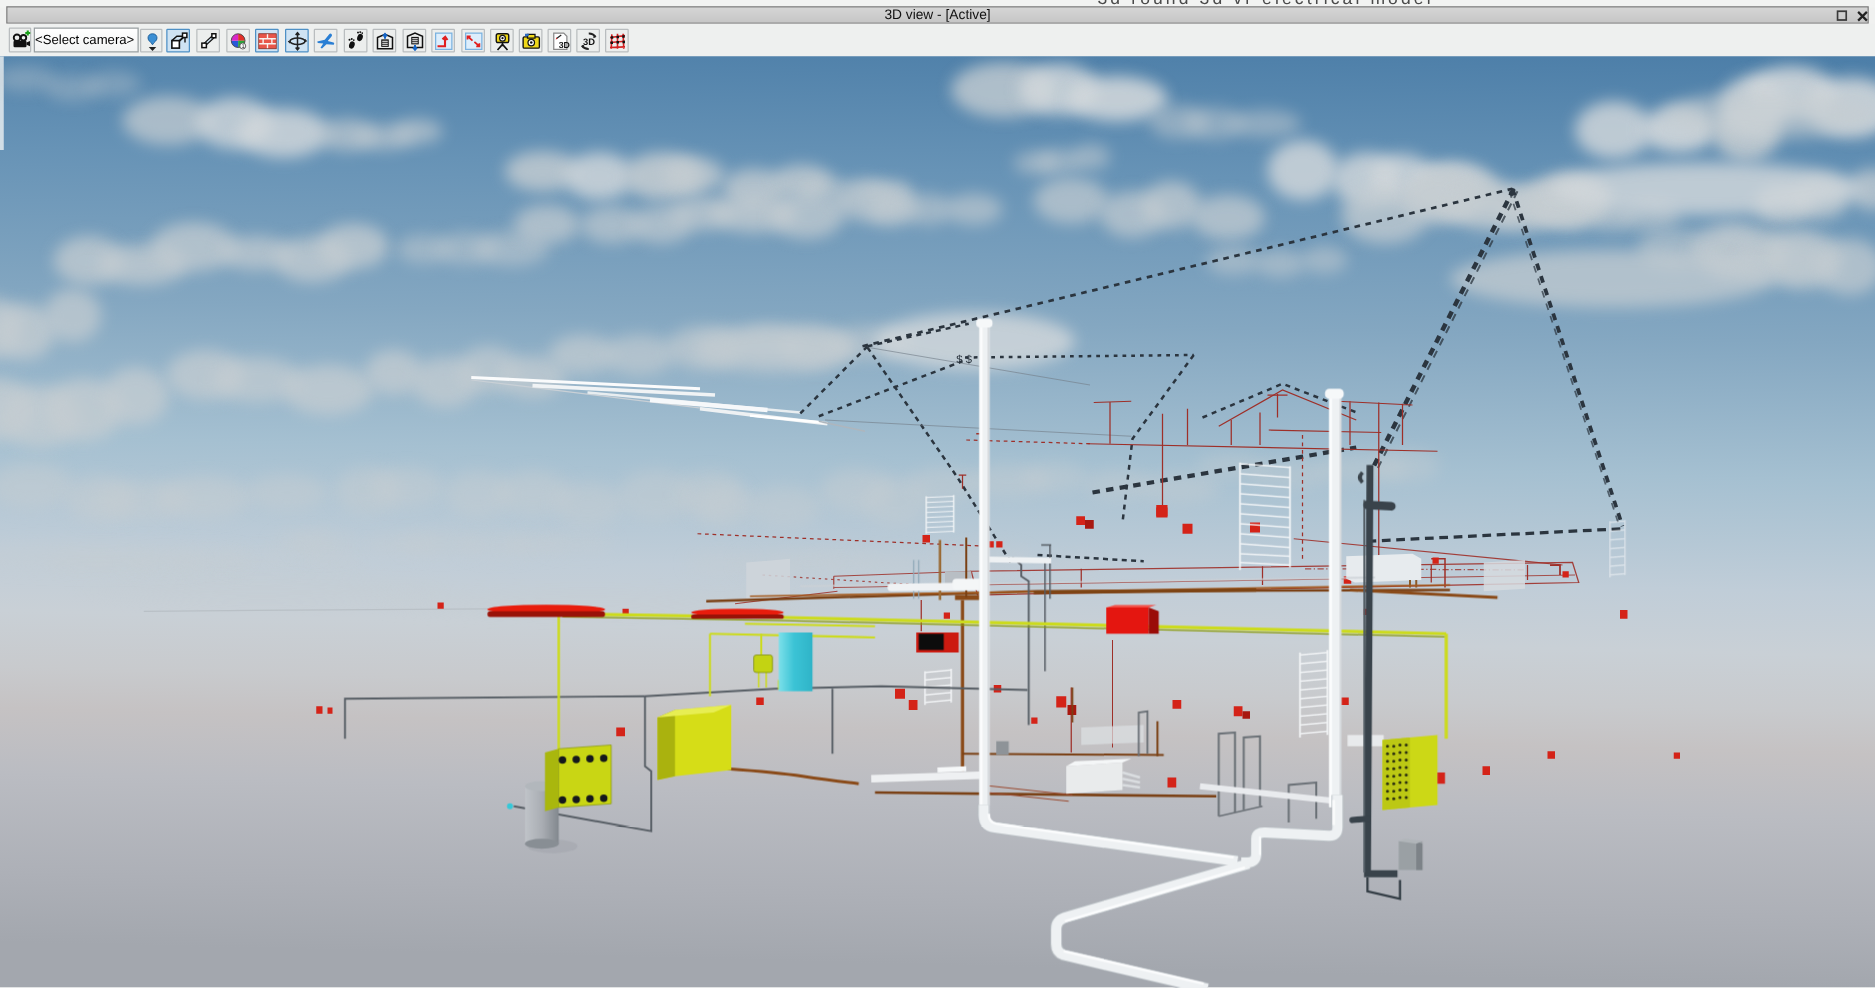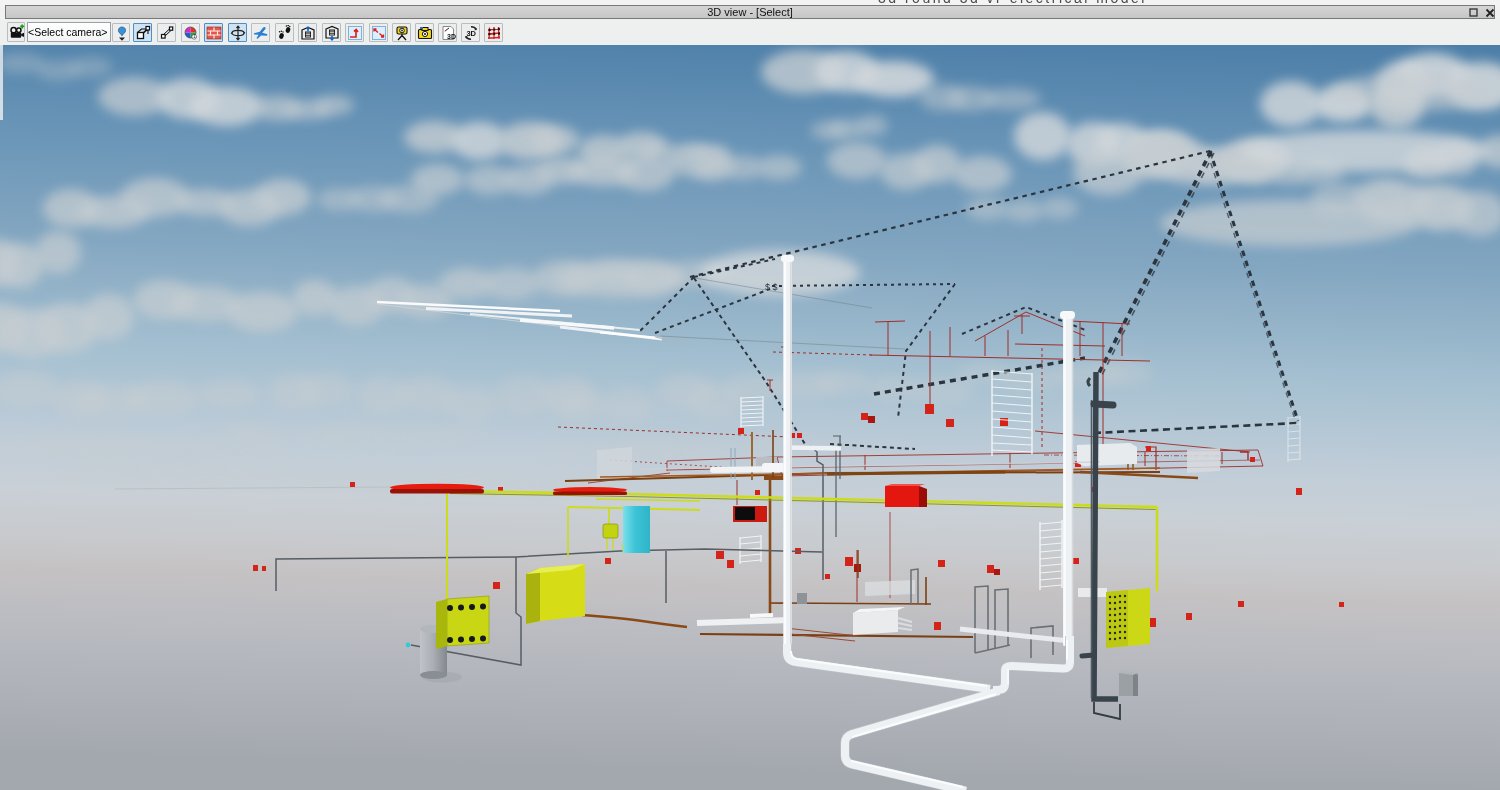--- a/index.html
+++ b/index.html
@@ -30,21 +30,21 @@
 .cl.b{background:rgba(211,216,219,.95);}
 #model{position:absolute;left:0;top:0;}
 </style>
 </head>
 <body>
 <div id="app">
   <div id="strip">
       <span id="striptext">3d round 3d vr  electrical model</span>
     </div>
   <div id="tbar">
-    <span id="tbartext">3D view - [Select]</span>
+    <span id="tbartext">3D view - [Active]</span>
     <svg width="9" height="9" style="position:absolute;left:1463px;top:2px;">
         <rect x="1" y="1" width="7" height="7" fill="none" stroke="#3a3a3a" stroke-width="1.4"></rect>
       </svg>
     <svg width="10" height="10" style="position:absolute;left:1479px;top:1.5px;">
         <path d="M1.5,1.5 L8.5,8.5 M8.5,1.5 L1.5,8.5" stroke="#222" stroke-width="1.8"></path>
       </svg>
   </div>
   <div id="toolbar">
     <div class="tb" style="left:7px;top:3px;width:18px;height:20px;">
       <svg width="16" height="17" viewBox="0 0 16 17">

